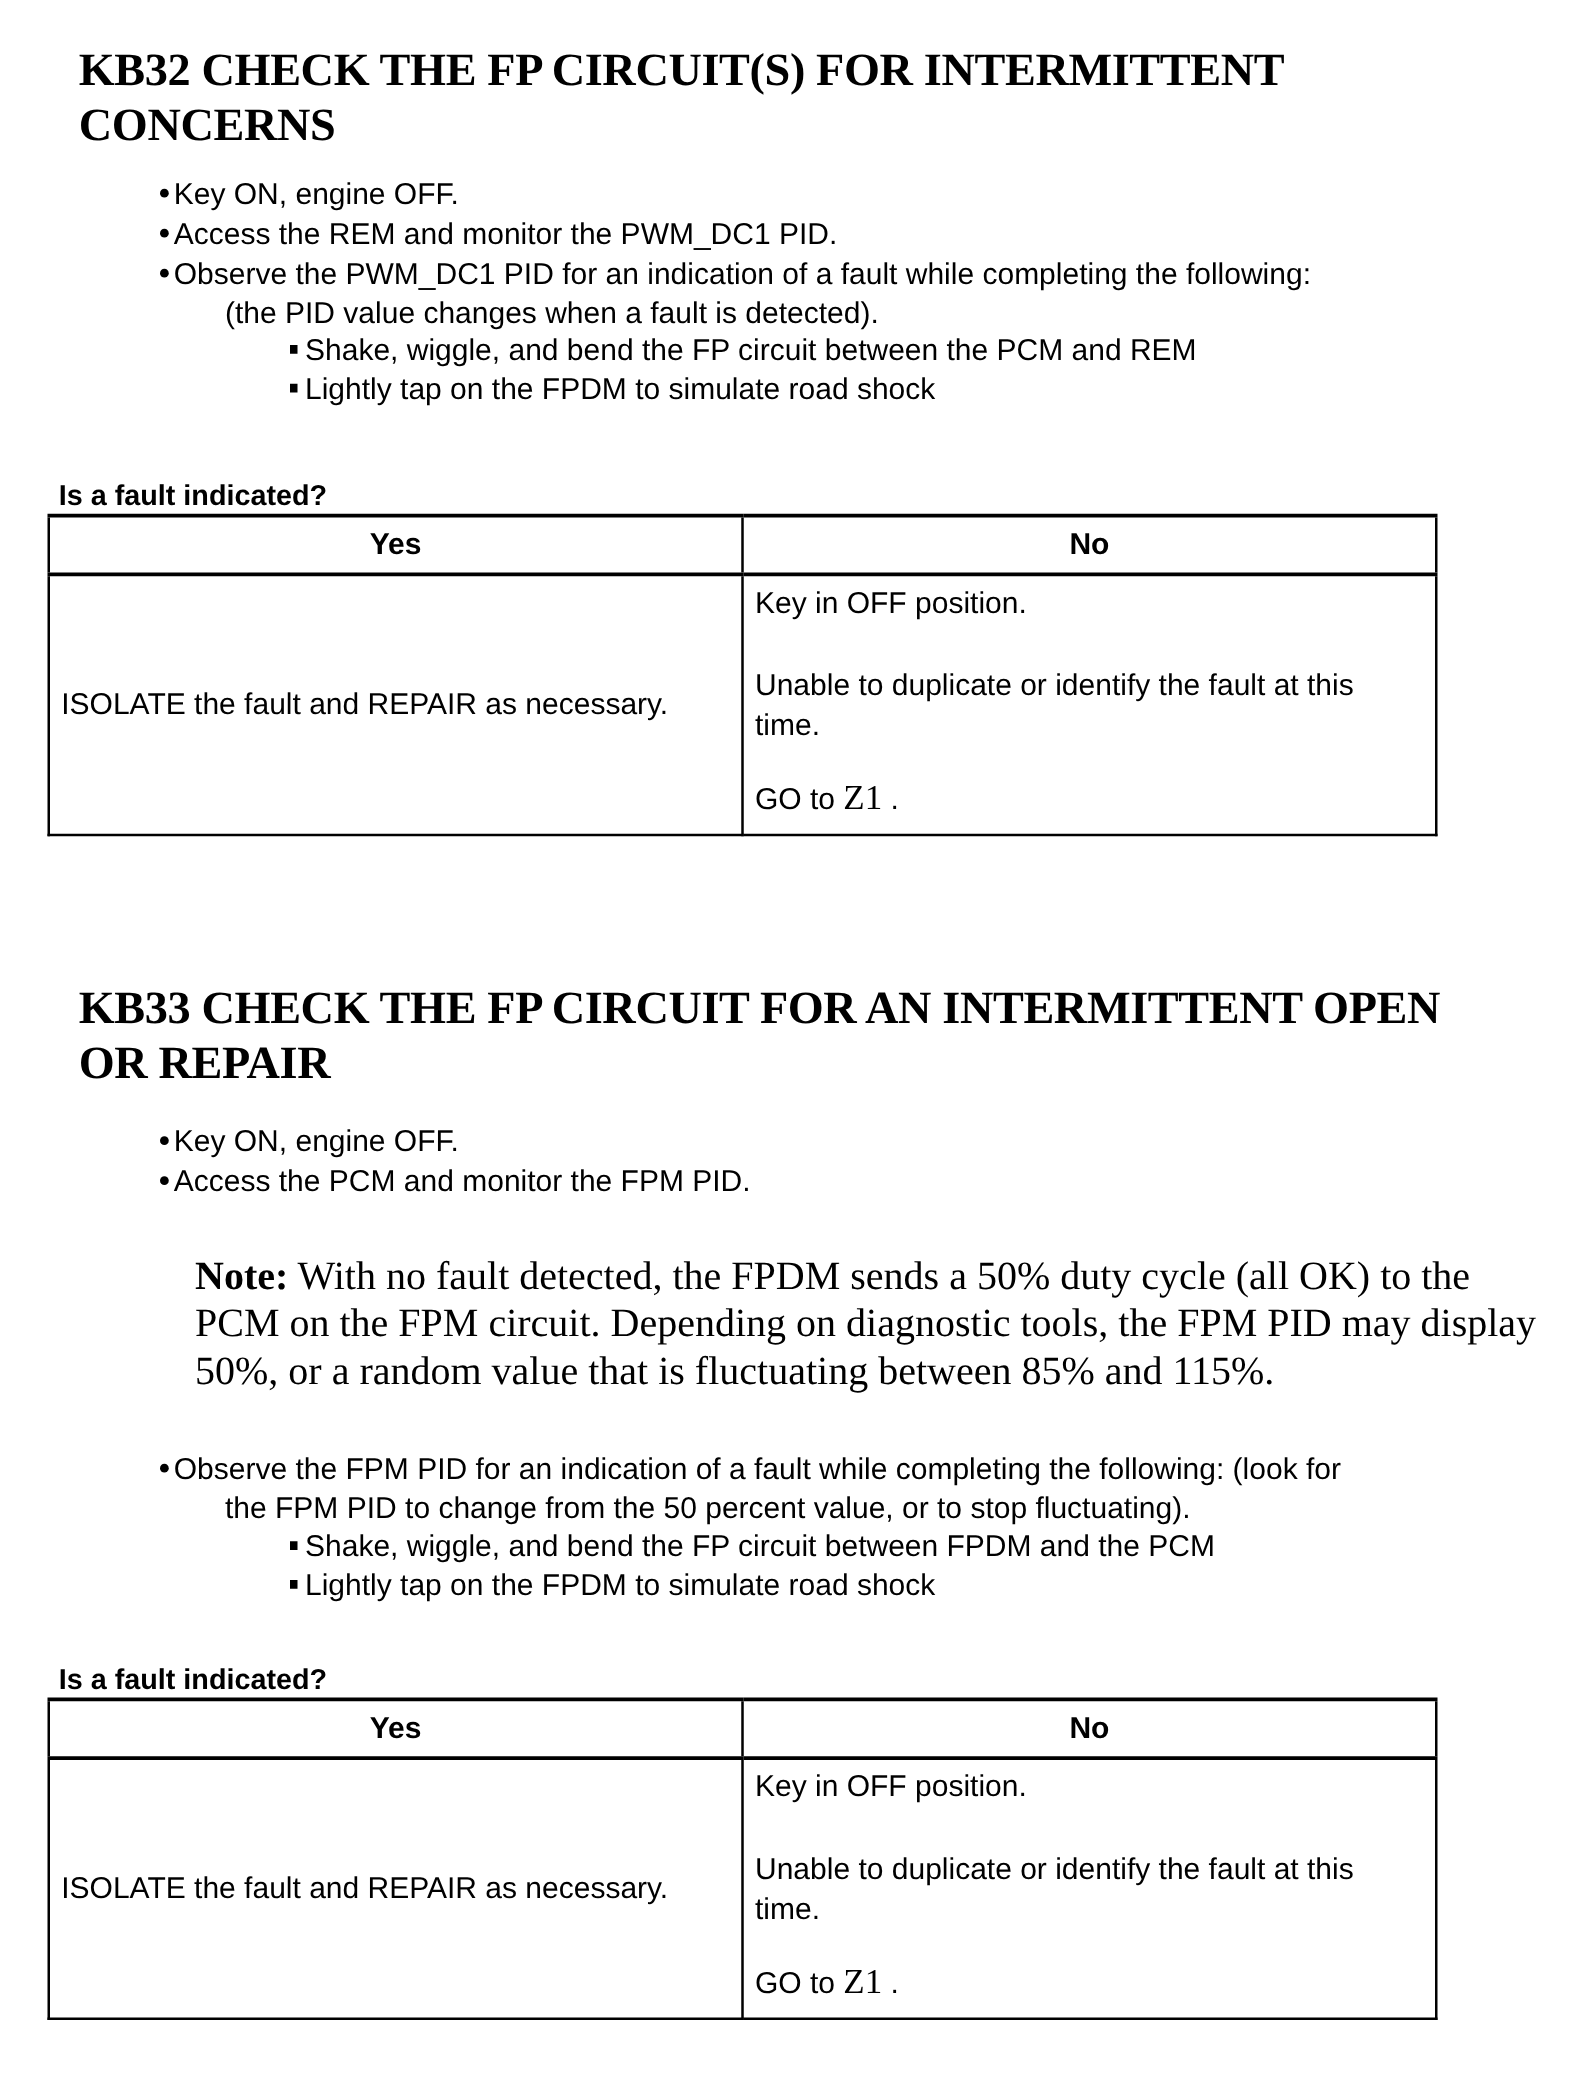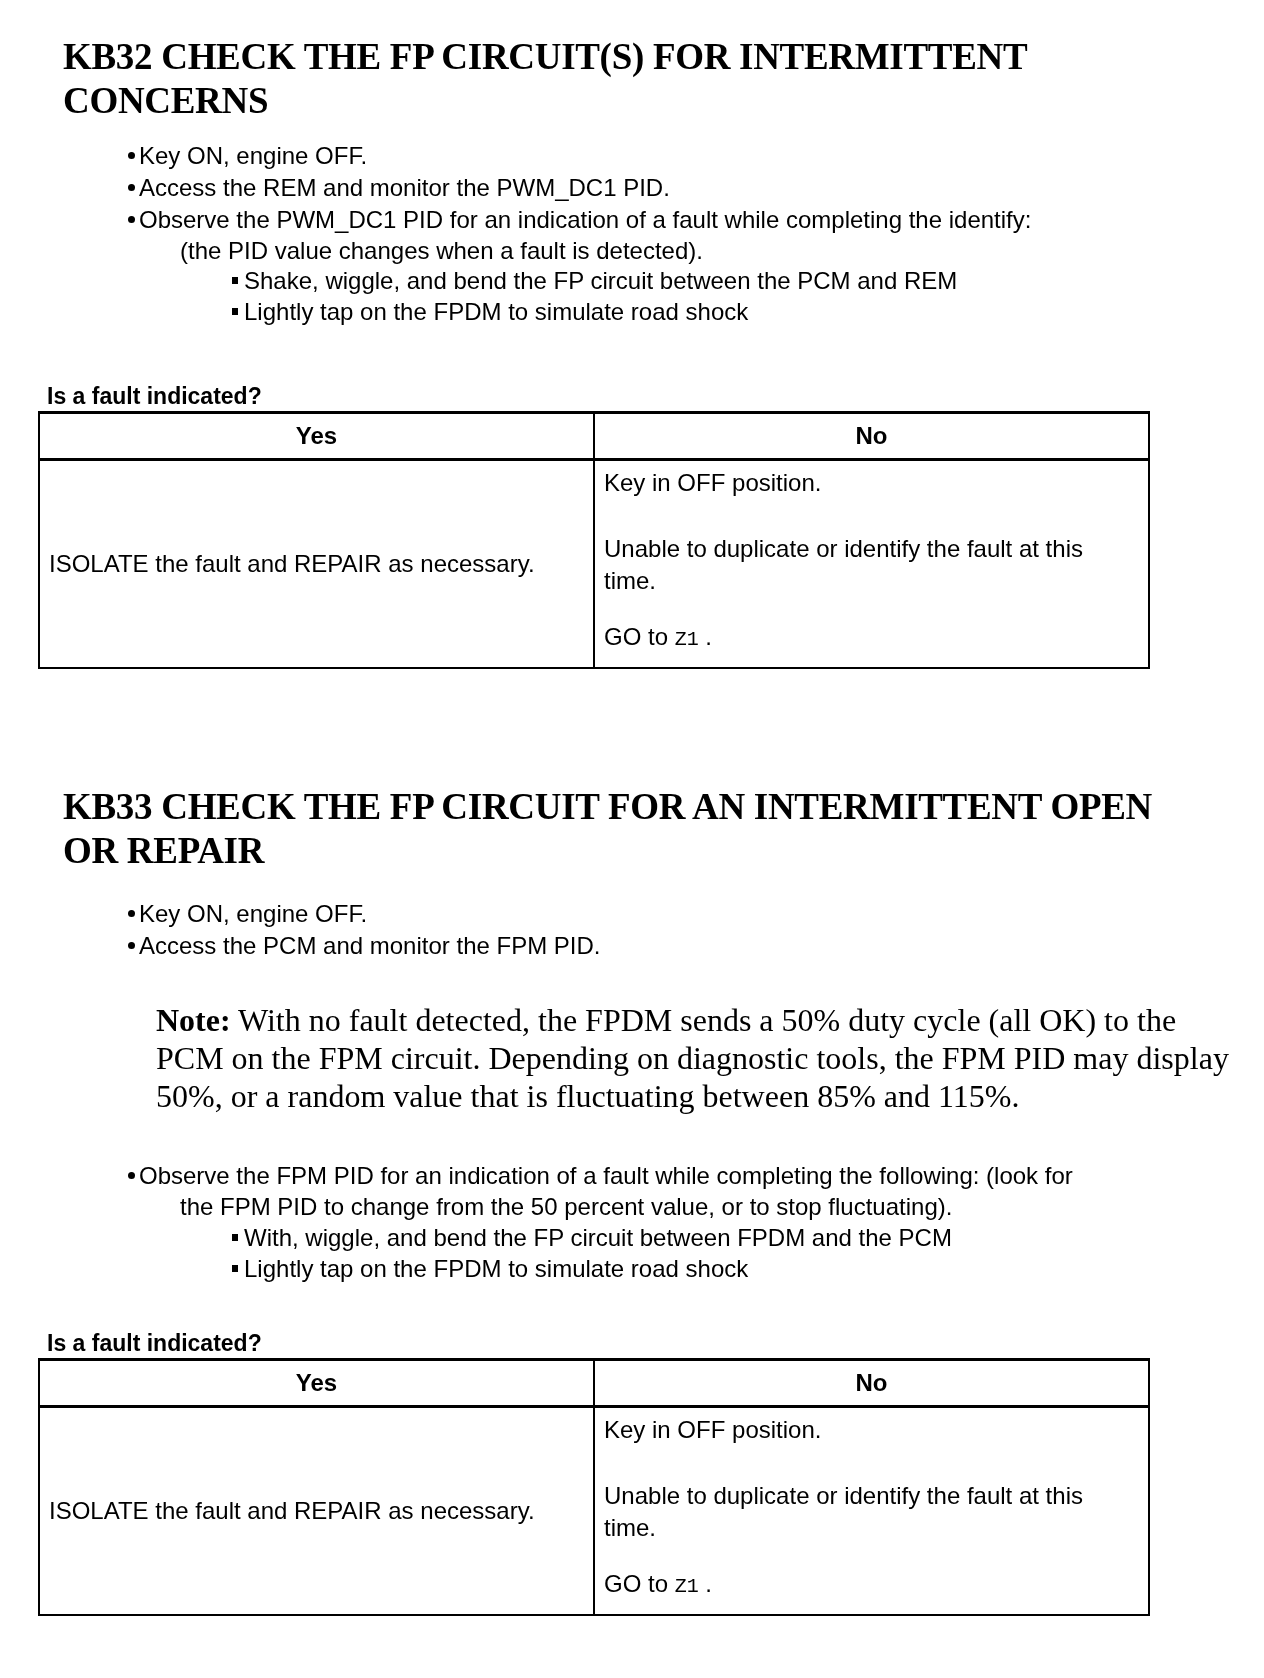--- a/index.html
+++ b/index.html
@@ -27,34 +27,34 @@
     font-family: "Liberation Sans", sans-serif; font-size: 24px;
   }
   table.yn th, table.yn td { border: 2px solid #000; padding: 0; }
   table.yn tr.head th { height: 44px; font-weight: bold; text-align: center; border-top-width: 3px; border-bottom-width: 3px; }
   table.yn td { vertical-align: top; width: 50%; }
   .yes-cell { display: flex; align-items: center; height: 206px; padding-left: 9px; line-height: 32px; border-radius: 14px; }
   .no-cell { position: relative; height: 206px; }
   .no-cell .l1 { position: absolute; left: 9px; top: 8px; }
   .no-cell .l2 { position: absolute; left: 9px; top: 72px; line-height: 32px; width: 520px; }
   .no-cell .l3 { position: absolute; left: 9px; top: 162px; }
-  .no-cell .l3 .z { font-family: Liberation Mono, monospace; font-size: 20px; }
+  .no-cell .l3 .z { font-family: Liberation Serif, serif; font-size: 28px; }
 </style>
 </head>
 <body>
 
 <div class="section" style="top:0;">
   <h1 class="heading" style="top:20px;">
     <span>KB32 CHECK THE FP CIRCUIT(S) FOR INTERMITTENT</span><br>
     <span>CONCERNS</span>
   </h1>
 
   <div class="b1 sans" style="top:140px;"><span class="dot"></span><span>Key ON, engine OFF.</span></div>
   <div class="b1 sans" style="top:172px;"><span class="dot"></span><span>Access the REM and monitor the PWM_DC1 PID.</span></div>
-  <div class="b1 sans" style="top:204px;"><span class="dot"></span><span>Observe the PWM_DC1 PID for an indication of a fault while completing the identify:</span></div>
+  <div class="b1 sans" style="top:204px;"><span class="dot"></span><span>Observe the PWM_DC1 PID for an indication of a fault while completing the following:</span></div>
   <div class="cont sans" style="top:235px;">(the PID value changes when a fault is detected).</div>
   <div class="b2 sans" style="top:265px;"><span class="sq"></span><span>Shake, wiggle, and bend the FP circuit between the PCM and REM</span></div>
   <div class="b2 sans" style="top:296px;"><span class="sq"></span><span>Lightly tap on the FPDM to simulate road shock</span></div>
 
   <div class="question" style="top:382px;">Is a fault indicated?</div>
 
   <table class="yn" style="top:411px;">
     <tbody>
         <tr class="head">
       <th>Yes</th>
@@ -82,21 +82,21 @@
     <span>OR REPAIR</span>
   </h1>
 
   <div class="b1 sans" style="top:898px;"><span class="dot"></span><span>Key ON, engine OFF.</span></div>
   <div class="b1 sans" style="top:930px;"><span class="dot"></span><span>Access the PCM and monitor the FPM PID.</span></div>
 
   <div class="note" style="top:1001px;"><b>Note:</b><span> With no fault detected, the FPDM sends a 50% duty cycle (all OK) to the PCM on the FPM circuit. Depending on diagnostic tools, the FPM PID may display 50%, or a random value that is fluctuating between 85% and 115%.</span></div>
 
   <div class="b1 sans" style="top:1160px;"><span class="dot"></span><span>Observe the FPM PID for an indication of a fault while completing the following: (look for</span></div>
   <div class="cont sans" style="top:1191px;">the FPM PID to change from the 50 percent value, or to stop fluctuating).</div>
-  <div class="b2 sans" style="top:1222px;"><span class="sq"></span><span>With, wiggle, and bend the FP circuit between FPDM and the PCM</span></div>
+  <div class="b2 sans" style="top:1222px;"><span class="sq"></span><span>Shake, wiggle, and bend the FP circuit between FPDM and the PCM</span></div>
   <div class="b2 sans" style="top:1253px;"><span class="sq"></span><span>Lightly tap on the FPDM to simulate road shock</span></div>
 
   <div class="question" style="top:1329px;">Is a fault indicated?</div>
 
   <table class="yn" style="top:1358px;">
     <tbody>
         <tr class="head">
       <th>Yes</th>
       <th>No</th>
     </tr>

